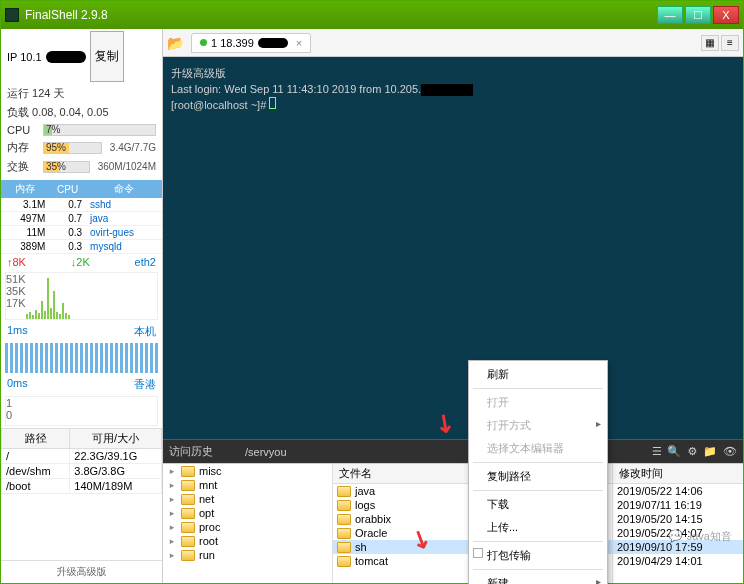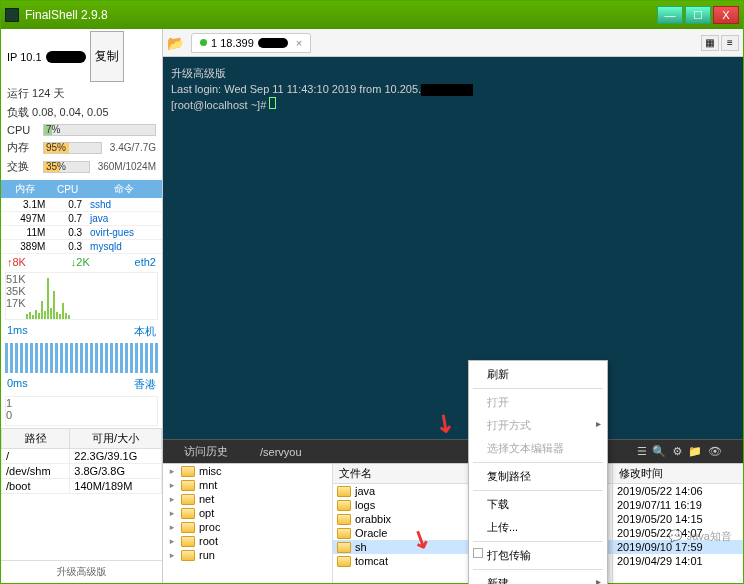--- a/index.html
+++ b/index.html
@@ -43,21 +43,21 @@
 .dot { width: 7px; height: 7px; background: #3b3; border-radius: 50%; }
 .tab .x { cursor: pointer; color: #888; margin-left: 4px; }
 .view-icons { margin-left: auto; display: flex; gap: 2px; }
 .view-icon { width: 18px; height: 16px; border: 1px solid #ccc; background: #f0f0f0; cursor: pointer; display: flex; align-items: center; justify-content: center; font-size: 10px; }
 .terminal { flex: 1; background: #0c3a4d; color: #d0d0d0; padding: 8px; font-family: Consolas, monospace; font-size: 12px; line-height: 16px; position: relative; }
 .term-line { white-space: pre; }
 .term-prompt { color: #ccc; }
 .cursor { display: inline-block; width: 7px; height: 12px; border: 1px solid #7f7; }
 .term-black { display: inline-block; background: #000; width: 52px; height: 12px; vertical-align: middle; }
 .arrow-red { position: absolute; color: #e33; font-size: 24px; font-weight: bold; pointer-events: none; }
-.fm-toolbar { height: 24px; background: #303030; color: #ccc; display: flex; align-items: center; padding: 0 21px; gap: 8px; font-size: 11px; border-top: 1px solid #555; position: relative; }
+.fm-toolbar { height: 24px; background: #303030; color: #ccc; display: flex; align-items: center; padding: 0 6px; gap: 8px; font-size: 11px; border-top: 1px solid #555; position: relative; }
 .fm-toolbar .path { cursor: pointer; margin-left: 24px; }
 .fm-icons { margin-left: auto; display: flex; gap: 6px; font-size: 13px; }
 .fm-icons span { cursor: pointer; }
 .fm-panels { height: 120px; background: #fff; display: flex; border-top: 1px solid #ccc; }
 .fm-col { flex: 1; border-right: 1px solid #ddd; overflow: hidden; display: flex; flex-direction: column; }
 .fm-col:last-child { border-right: none; }
 .fm-head { background: #f5f5f5; border-bottom: 1px solid #ddd; padding: 2px 6px; font-size: 11px; display: flex; justify-content: space-between; }
 .fm-list { flex: 1; overflow: hidden; }
 .fm-row { display: flex; align-items: center; padding: 1px 4px; font-size: 11px; gap: 4px; cursor: pointer; }
 .fm-row.sel { background: #cce5ff; }

